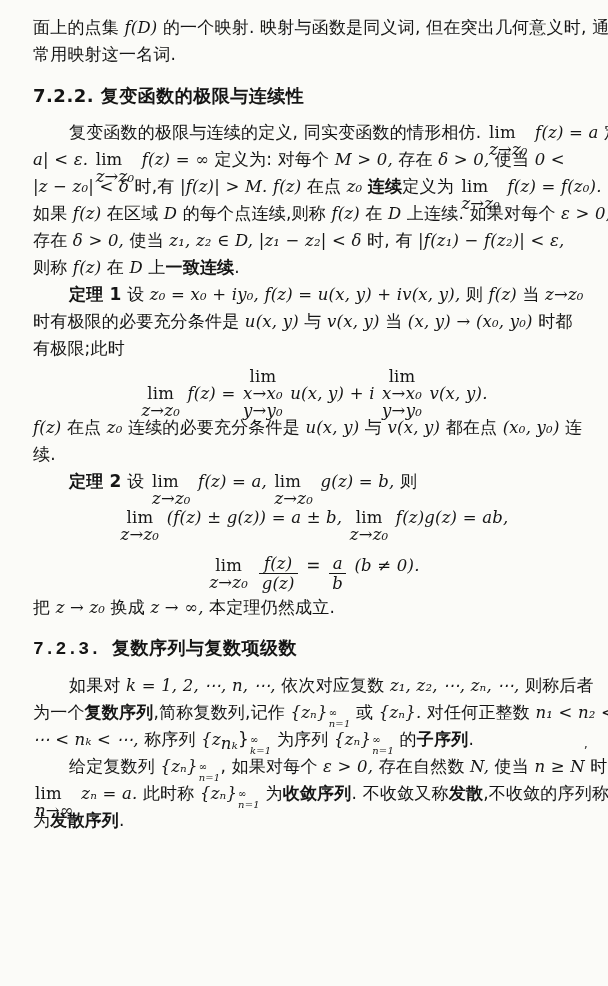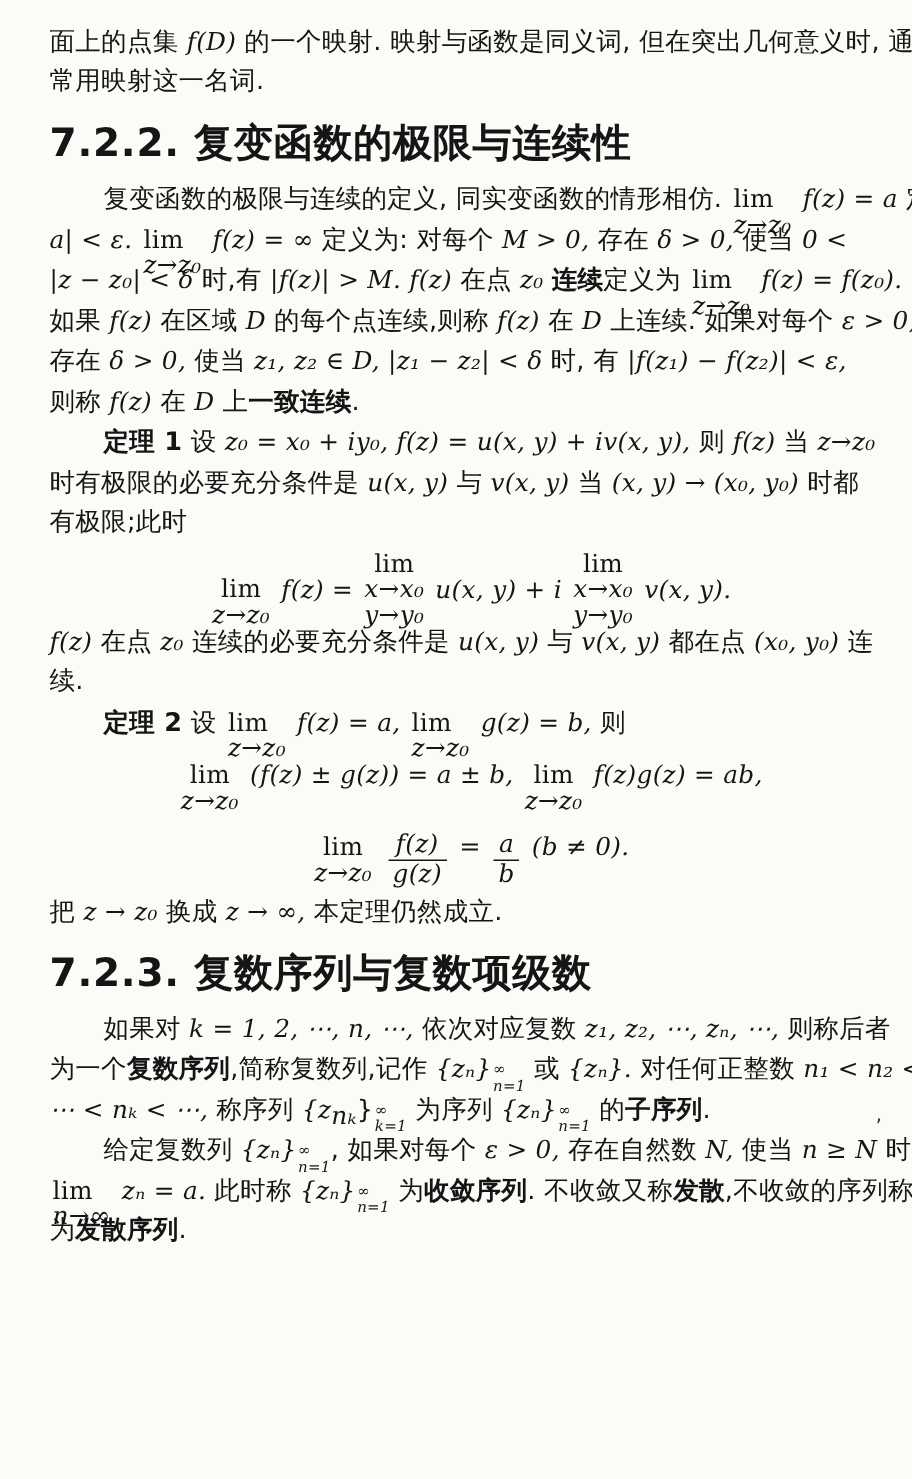--- a/index.html
+++ b/index.html
@@ -36,25 +36,25 @@
   
   .frac{display:inline-block;vertical-align:-1.05em;text-align:center;line-height:1.1;margin:0 3px;}
   .fr-n{display:block;padding:0 3px;}
   .fr-d{display:block;border-top:1.5px solid #161616;padding:0 3px;}
   
   .ss{display:inline-block;vertical-align:-0.55em;line-height:1;margin-left:1px;text-align:left;}
   .ss span{display:block;font-size:10px;line-height:1.1;}
   .dsub{font-size:10px;}
   
   .hd{
-    font-size:26px;font-weight:bold;
+    font-size:18px;font-weight:bold;
     margin:14px 0 9px 0;line-height:28px;
     letter-spacing:.5px;
   }
-  .hd2{margin-bottom:9px;}
+  .hd2{margin-bottom:9px;font-family:Liberation Mono, monospace;}
   
   .disp{text-align:center;}
   .disp-t1{height:46px;line-height:40px;padding-top:6px;}
   .disp-t2a{height:40px;line-height:36px;padding-top:4px;}
   .disp-t2b{height:48px;line-height:44px;padding-top:4px;}
   .disp-t3{height:30px;line-height:28px;}
   .gap-s{height:3px;}
   .pageno{
     position:absolute;right:30px;top:938px;
     font-size:12px;font-weight:normal;

